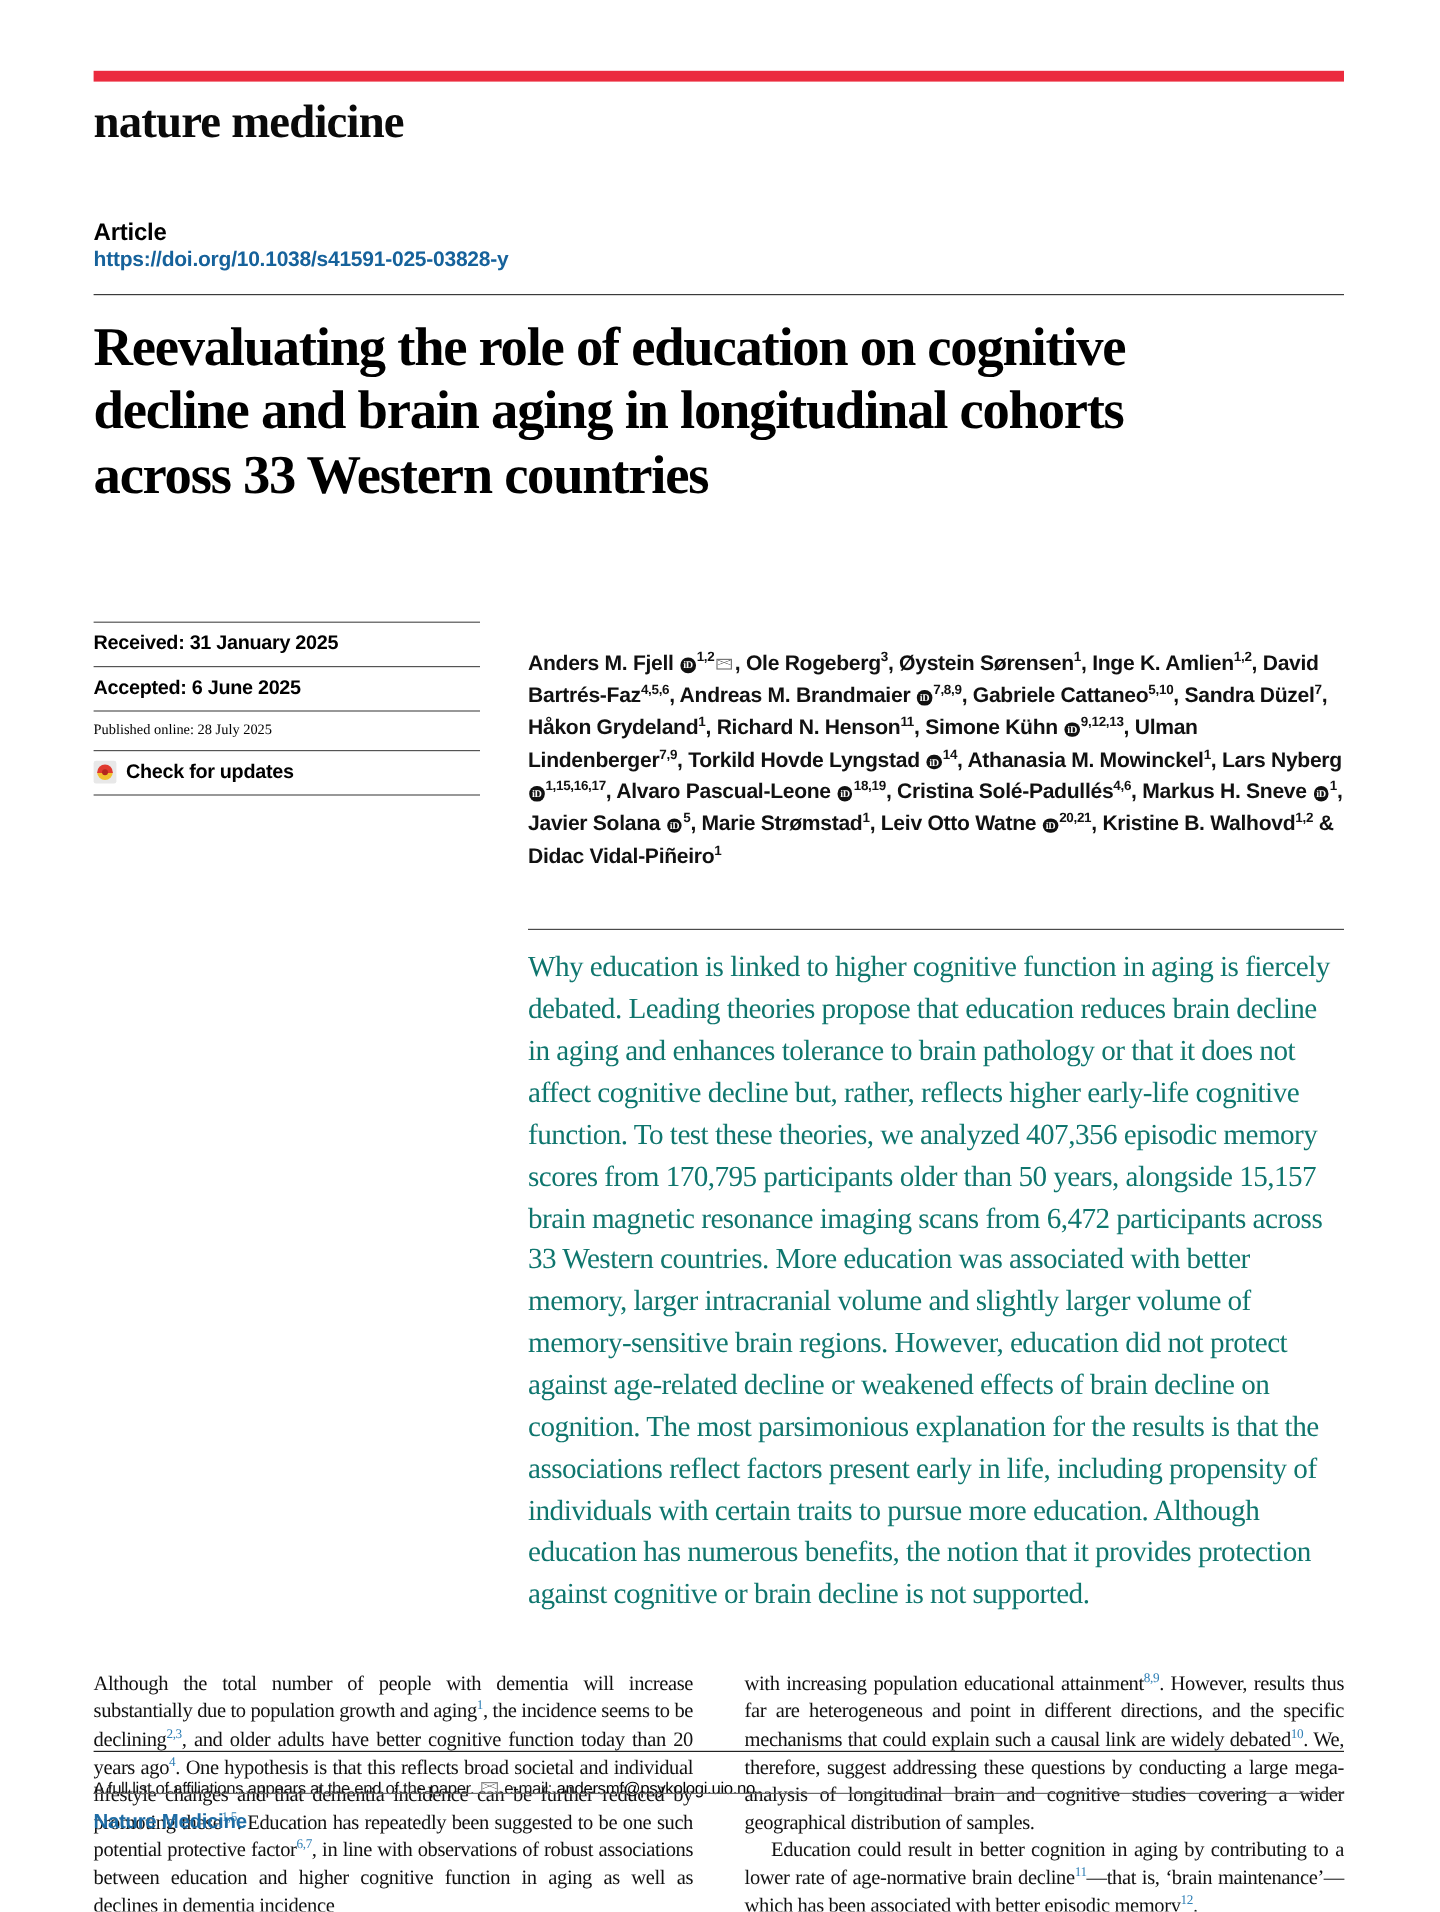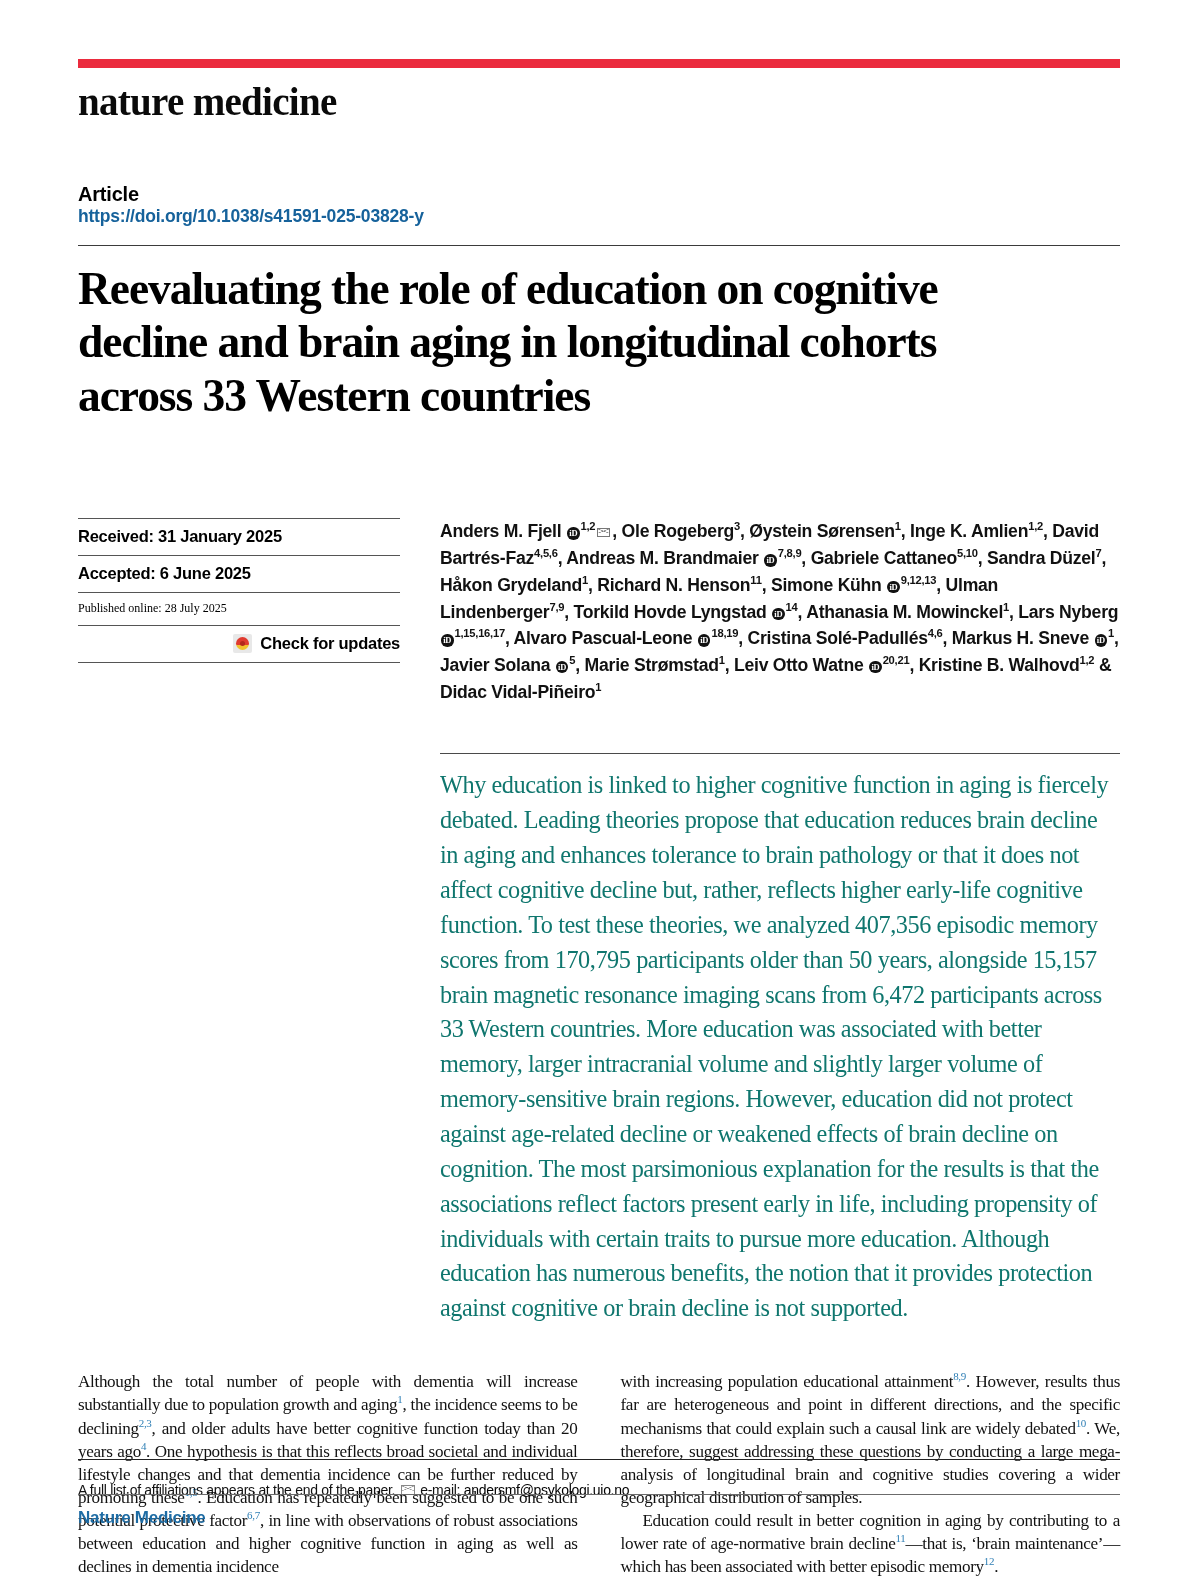--- a/index.html
+++ b/index.html
@@ -99,21 +99,20 @@
     font-family: "Liberation Serif", serif;
     font-weight: normal;
     font-size: 12px;
     letter-spacing: 0;
   }
   .meta-box.last {
     border-bottom: 1.4px solid #555;
     display: flex;
     align-items: center;
     gap: 8px;
-    justify-content: flex-end;
   }
   .crossmark {
     display: inline-block;
     width: 19px;
     height: 19px;
     flex: 0 0 19px;
     border-radius: 2px;
     background: #e8e8e8;
     position: relative;
     overflow: hidden;
@@ -139,20 +138,21 @@
   .meta-right {
     flex: 1;
     padding-left: 40px;
   }
   .authors {
     font-size: 17.6px;
     font-weight: bold;
     line-height: 1.52;
     letter-spacing: -0.25px;
     color: #111;
+    margin-top: 21px;
   }
   .authors sup {
     font-size: 11.2px;
     font-weight: bold;
     vertical-align: super;
     line-height: 0;
   }
   .orcid {
     display: inline-block;
     width: 12.5px;

